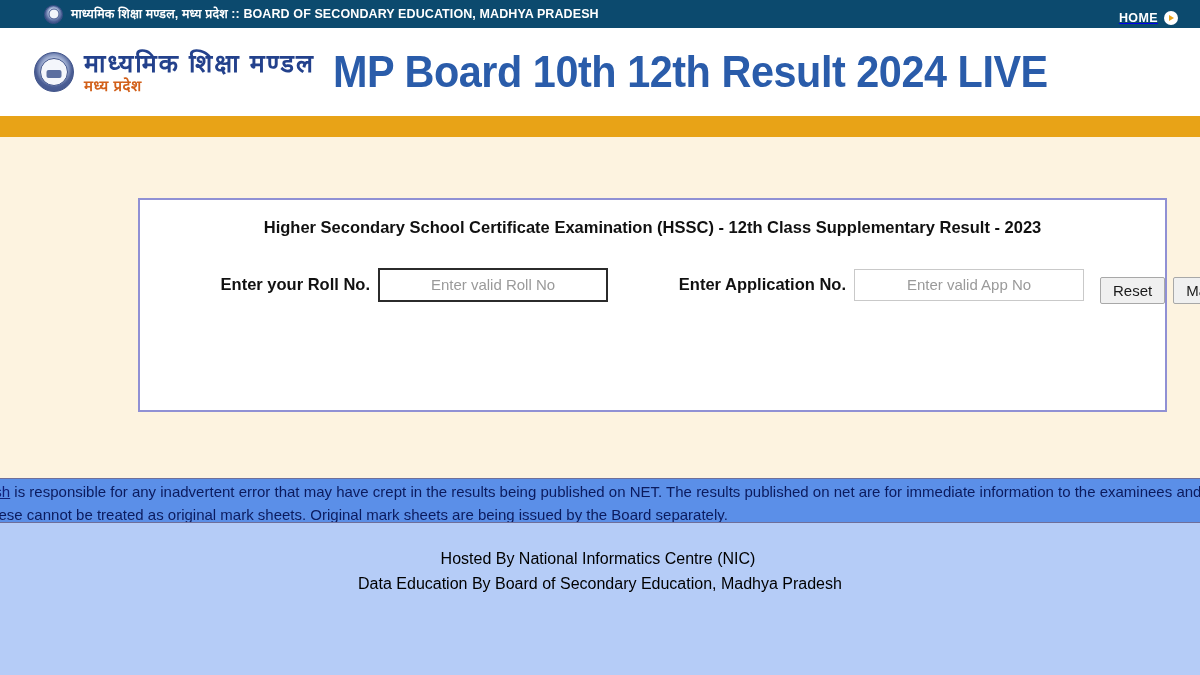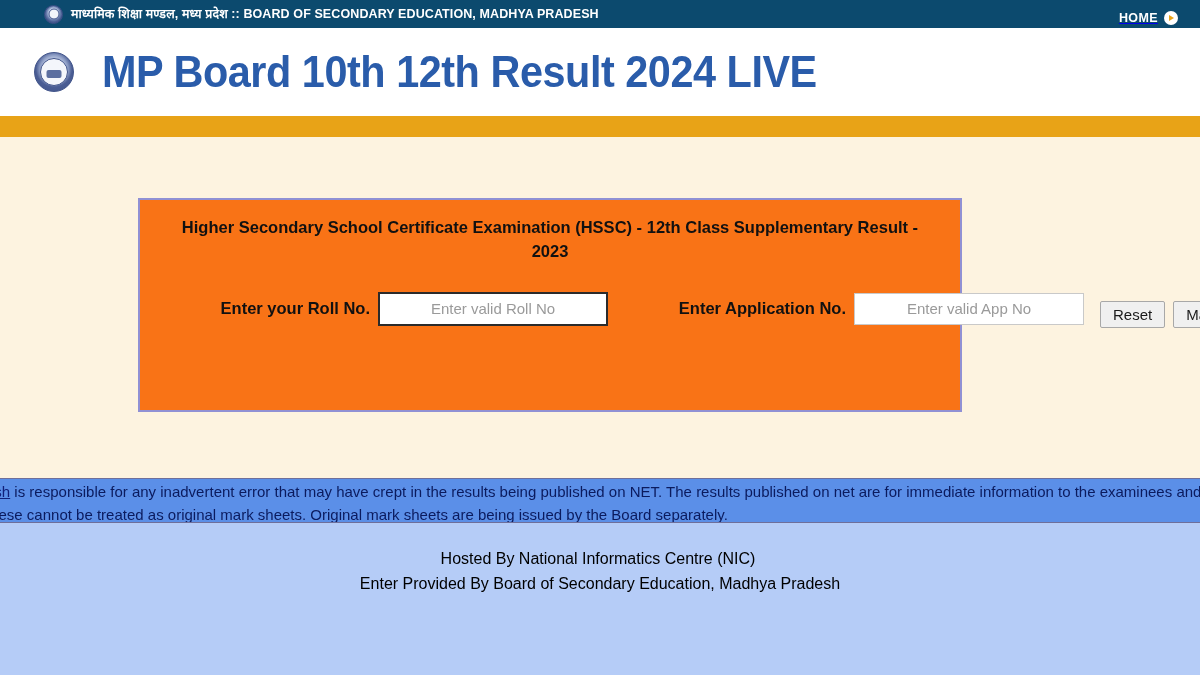--- a/index.html
+++ b/index.html
@@ -161,23 +161,23 @@
   .cream {
     background: #fdf3e0;
     height: 341px;
     position: relative;
   }
 
   .result-panel {
     position: absolute;
     left: 138px;
     top: 61px;
-    width: 824px;
+    width: 1029px;
     height: 214px;
-    background: #f97316;
+    background: #ffffff;
     border: 2px solid #9090d4;
     text-align: center;
   }
   .panel-heading {
     font-size: 16.5px;
     font-weight: bold;
     color: #111111;
     line-height: 1.45;
     padding: 16px 28px 0 28px;
   }
@@ -287,20 +287,24 @@
   <span class="topbar-title">माध्यमिक शिक्षा मण्डल, मध्य प्रदेश :: BOARD OF SECONDARY EDUCATION, MADHYA PRADESH</span>
   <a class="topbar-home" href="#">
     <span class="label">HOME</span>
     <span class="home-icon"></span>
   </a>
 </div>
 
 <div class="masthead">
   <div class="brand">
     <span class="brand-seal"></span>
+    <span class="brand-text">
+      <span class="brand-hi">माध्यमिक  शिक्षा  मण्डल</span>
+      <span class="brand-hi-sub" style="display:block">मध्य प्रदेश</span>
+    </span>
   </div>
   <div class="page-title">MP Board 10th 12th Result 2024 LIVE</div>
 </div>
 
 <div class="orange-divider"></div>
 
 <div class="cream">
 
   <div class="result-panel">
     <div class="panel-heading">Higher Secondary School Certificate Examination (HSSC) - 12th Class Supplementary Result - 2023</div>
@@ -326,14 +330,14 @@
   </div>
 
 </div>
 
 <div class="disclaimer">
   <div class="disclaimer-inner"><a class="disclaimer-link" href="#">esh</a><span> is responsible for any inadvertent error that may have crept in the results being published on </span><b>NET</b><span>. The results published on net are for immediate information to the examinees and these cannot be treated as original mark sheets. Original mark sheets are being issued by the Board separately.</span></div>
 </div>
 
 <div class="footer">
   <div class="footer-line l1">Hosted By National Informatics Centre (NIC)</div>
-  <div class="footer-line">Enter Provided By Board of Secondary Education, Madhya Pradesh</div>
+  <div class="footer-line">Data Education By Board of Secondary Education, Madhya Pradesh</div>
 </div>
 
 </body></html>

